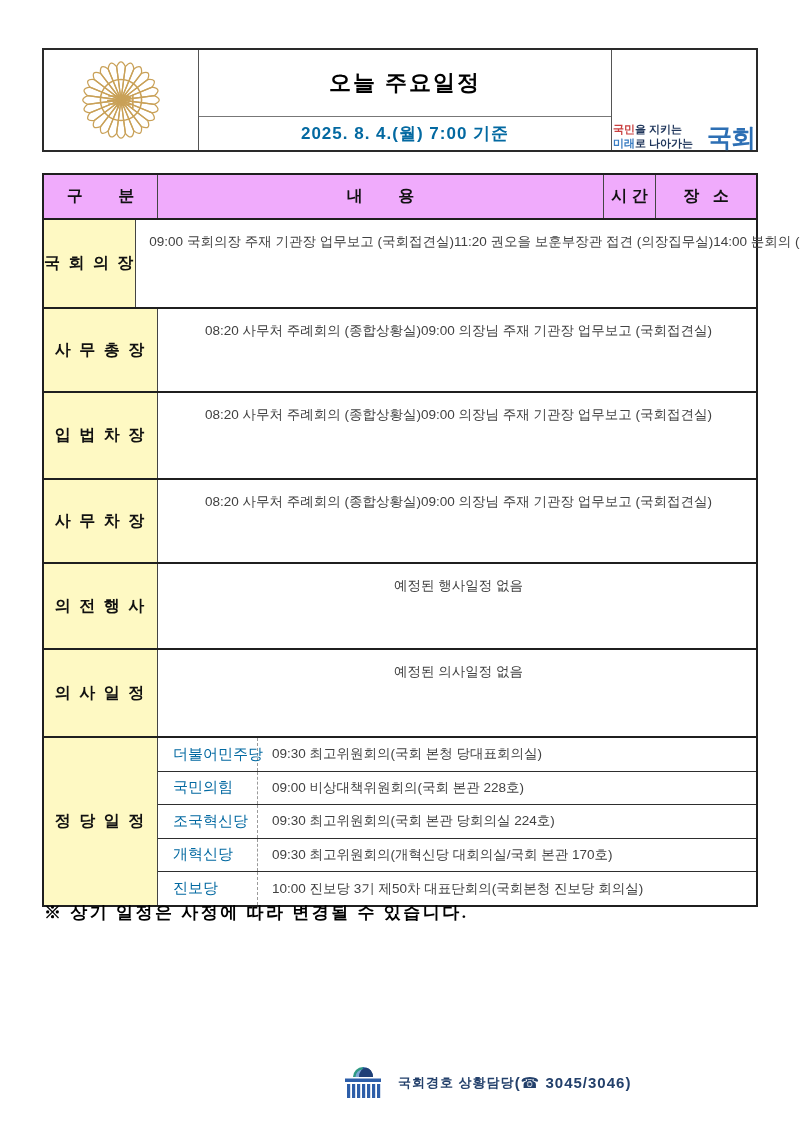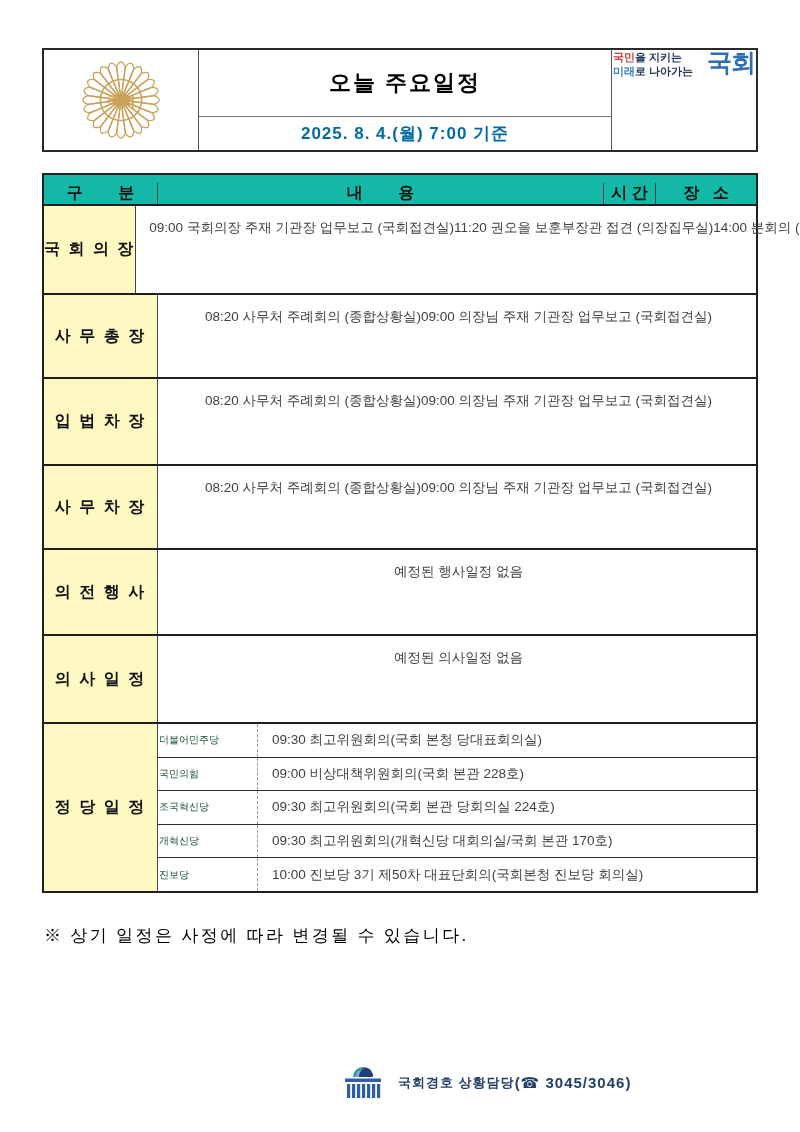--- a/index.html
+++ b/index.html
@@ -23,35 +23,35 @@
   .banner-title {
     height:66px; display:flex; align-items:center; justify-content:center;
     font-size:22px; font-weight:900; letter-spacing:2px; color:#000;
   }
   .banner-date {
     flex:1; border-top:1px solid #777;
     display:flex; align-items:center; justify-content:center;
     font-size:17px; font-weight:600; color:#0369a1; letter-spacing:1px;
   }
   .banner-slogan {
-    width:144px; display:flex; align-items:flex-start; justify-content:center; gap:14px;
+    width:144px; display:flex; align-items:flex-end; justify-content:center; gap:14px;
   }
   .slogan-lines { display:flex; flex-direction:column; line-height:14px; }
   .slogan-line { font-size:11px; font-weight:bold; color:#21375c; white-space:nowrap; }
   .slogan-accent1 { color:#c94040; }
   .slogan-accent2 { color:#3b7dc2; }
   .slogan-mark { font-size:25px; font-weight:900; color:#2d6fb4; line-height:25px; letter-spacing:-1px; }
 
   
   .sched-table {
     position:absolute; left:42px; top:173px; width:716px;
     border:2px solid #1f1f1f; display:flex; flex-direction:column;
     background:#fff;
   }
-  .thead { display:flex; height:31px; background:#14b8a6; border-bottom:2px solid #1f1f1f;align-items:flex-end; }
+  .thead { display:flex; height:45px; background:#f0abfc; border-bottom:2px solid #1f1f1f; }
   .th {
     display:flex; align-items:center; justify-content:center;
     font-size:16px; font-weight:bold; white-space:pre; color:#111;
   }
   .th-cat   { width:114px; border-right:1px solid #444; }
   .th-body  { flex:1;      border-right:1px solid #444; }
   .th-time  { width:52px;  border-right:1px solid #444; }
   .th-place { width:100px; }
 
   .trow { display:flex; border-bottom:2px solid #1f1f1f; }
@@ -65,31 +65,31 @@
     flex:1; display:flex; flex-direction:row; justify-content:center;
     padding:8px 10px 8px 13px;
   }
   .content-line { font-size:13.5px; color:#414141; line-height:27px; white-space:nowrap; }
 
   
   .party-block { flex:1; display:flex; flex-direction:column; }
   .party-row { flex:1; display:flex; border-bottom:1px solid #2e2e2e; min-height:33px; }
   .party-row:last-child { border-bottom:none; }
   .party-name {
-    width:100px; display:flex; align-items:center; padding-left:1px;
-    border-right:1px dashed #9a9a9a; font-size:10px; color:#14532d; white-space:nowrap;
+    width:100px; display:flex; align-items:center; padding-left:15px;
+    border-right:1px dashed #9a9a9a; font-size:15px; color:#0369a1; white-space:nowrap;
   }
   .party-sched { flex:1; display:flex; align-items:center; padding-left:14px;
     font-size:13.5px; color:#414141; white-space:nowrap; }
 
   
   .footnote {
-    position:absolute; left:44px; top:924px;
+    position:absolute; left:44px; top:901px;
     font-family:"Liberation Serif","DejaVu Serif",serif;
-    font-size:17px; font-weight:normal; letter-spacing:2.5px; color:#000;
+    font-size:17px; font-weight:bold; letter-spacing:2.5px; color:#000;
   }
 
   
   .footer-logo {
     position:absolute; left:338px; top:1064px;
     display:flex; align-items:center; gap:10px;
   }
   .footer-text { display:flex; align-items:center; line-height:16px; }
   .footer-org   { font-size:13px; font-weight:bold; color:#23406b; letter-spacing:1px; white-space:nowrap; }
   .footer-phone { font-size:15px; font-weight:bold; color:#23406b; letter-spacing:1px; white-space:nowrap; }

